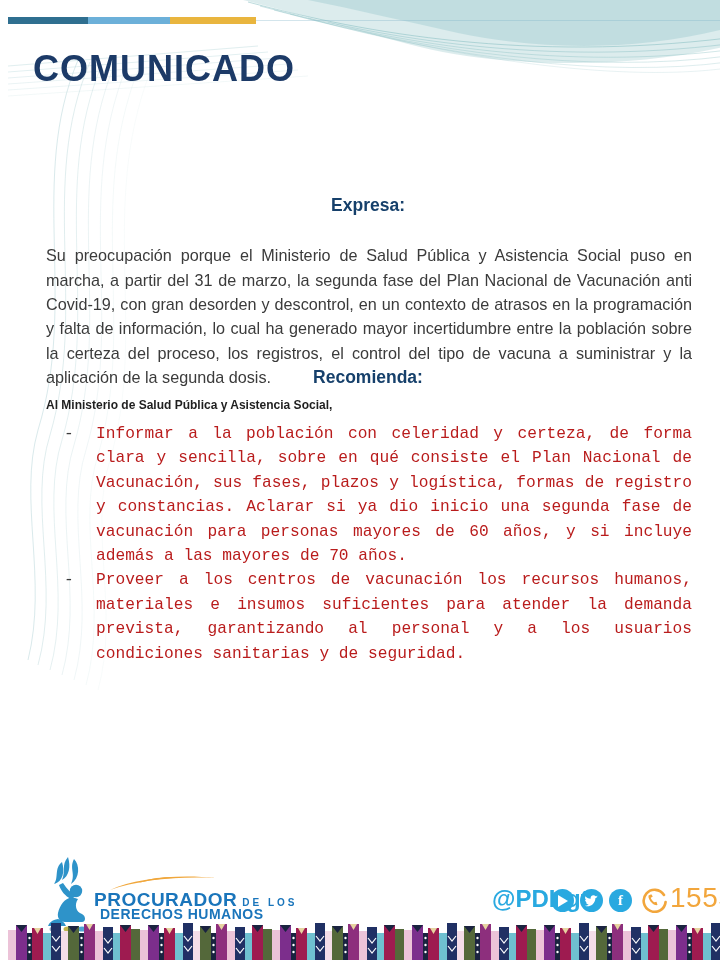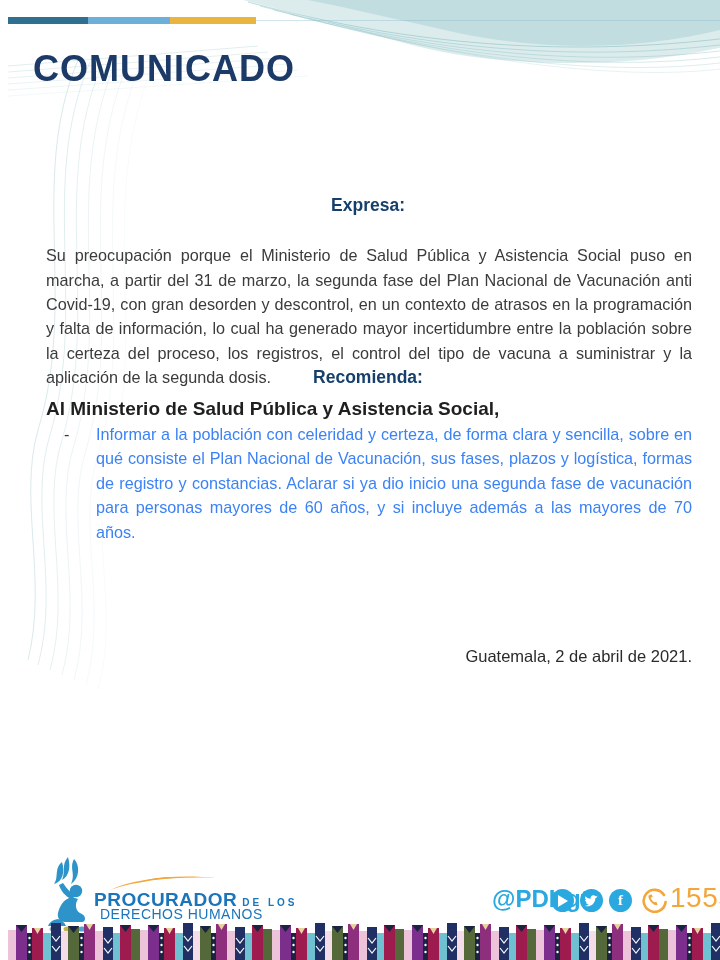--- a/index.html
+++ b/index.html
@@ -21,35 +21,35 @@
 
   .sec-heading{position:absolute;left:0;width:720px;text-align:center;
     font-size:17.5px;font-weight:bold;color:#16406b;}
   .h-expresa{top:195px;}
   .h-recomienda{top:367px;}
 
   .body-par{position:absolute;top:227px;left:38px;width:646px;text-align:justify;
     font-size:16.2px;line-height:24.4px;color:#3b3b3b;}
 
   .addressee{position:absolute;top:398px;left:38px;width:646px;
-    font-size:19px;font-weight:bold;color:#1f1f1f;}
+    font-size:12px;font-weight:bold;color:#1f1f1f;}
 
   .rec-list{position:absolute;top:422px;left:38px;width:646px;margin:0;padding:0;list-style:none;}
   .rec-list li{position:relative;padding-left:50px;text-align:justify;
-    font-size:16.2px;line-height:24.4px;color:#3b82f6;}
+    font-size:16.2px;line-height:24.4px;color:#b91c1c;font-family:Liberation Mono, monospace;}
   .rec-list li::before{content:"-";position:absolute;left:18px;top:0;color:#3b3b3b;}
 
   .dateline{position:absolute;top:647px;right:36px;font-size:16.5px;color:#2b2b2b;}
 
   .logo-figure{position:absolute;left:30px;top:856px;width:66px;height:76px;}
   .logo-swoosh{position:absolute;left:100px;top:874px;width:110px;height:18px;}
   .logo-line1{position:absolute;left:86px;top:889px;color:#1a75bb;white-space:nowrap;}
   .logo-line1 .big{font-size:19px;font-weight:bold;letter-spacing:.5px;}
   .logo-line1 .small{font-size:10px;font-weight:bold;letter-spacing:3px;margin-left:5px;}
-  .logo-line2{position:absolute;left:92px;top:906px;font-size:14px;font-weight:normal;
+  .logo-line2{position:absolute;left:92px;top:906px;font-size:14px;font-weight:bold;
     color:#1a75bb;letter-spacing:.5px;white-space:nowrap;}
 
   .social-handle{position:absolute;left:484px;top:885px;font-size:24px;font-weight:bold;color:#29a9e0;}
   .soc-circle{position:absolute;top:889px;width:23px;height:23px;border-radius:50%;
     background:#29a9e0;display:flex;align-items:center;justify-content:center;}
   .soc-yt{left:543px;} .soc-tw{left:572px;} .soc-fb{left:601px;}
   .soc-circle svg{display:block;}
   .fb-f{color:#ffffff;font-size:15px;font-weight:bold;font-family:"Liberation Serif",serif;}
   .phone-icon{position:absolute;left:632px;top:886px;width:27px;height:27px;}
   .phone-number{position:absolute;left:662px;top:882px;font-size:28px;color:#f2a63c;letter-spacing:.5px;}
@@ -106,23 +106,23 @@
     <h1 class="doc-title">COMUNICADO</h1>
 
 
     <div class="sec-heading h-expresa">Expresa:</div>
     <p class="body-par">Su preocupación porque el Ministerio de Salud Pública y Asistencia Social puso en marcha, a partir del 31 de marzo, la segunda fase del Plan Nacional de Vacunación anti Covid-19, con gran desorden y descontrol, en un contexto de atrasos en la programación y falta de información, lo cual ha generado mayor incertidumbre entre la población sobre la certeza del proceso, los registros, el control del tipo de vacuna a suministrar y la aplicación de la segunda dosis.</p>
 
     <div class="sec-heading h-recomienda">Recomienda:</div>
     <div class="addressee">Al Ministerio de Salud Pública y Asistencia Social,</div>
     <ul class="rec-list">
       <li>Informar a la población con celeridad y certeza, de forma clara y sencilla, sobre en qué consiste el Plan Nacional de Vacunación, sus fases, plazos y logística, formas de registro y constancias. Aclarar si ya dio inicio una segunda fase de vacunación para personas mayores de 60 años, y si incluye además a las mayores de 70 años.</li>
+      <li>Proveer a los centros de vacunación los recursos humanos, materiales e insumos suficientes para atender la demanda prevista, garantizando al personal y a los usuarios condiciones sanitarias y de seguridad.</li>
     </ul>
 
-    <div class="dateline">Guatemala, 2 de abril de 2021.</div>
 
     <svg class="logo-figure" viewBox="0 0 66 76">
       <g fill="#2e93c9">
         <path d="M30,1 C23,9 28,15 24,24 C31,20 33,11 30,1 Z"></path>
         <path d="M36,3 C31,13 38,17 33,28 C42,22 42,9 36,3 Z"></path>
         <path d="M24,6 C16,12 21,22 16,28 C25,26 27,15 24,6 Z"></path>
         <circle cx="38" cy="35" r="6.2"></circle>
         <path d="M34,41 C26,43 22,49 20,57 C19,62 22,66 27,66 L44,66 C48,66 48,60 44,58 C38,56 36,49 40,43 Z"></path>
         <path d="M33,43 C27,40 23,35 21,29 L25,27 C29,33 33,37 38,40 Z"></path>
         <path d="M20,63 C14,64 11,67 10,70 L28,70 C26,66 24,64 20,63 Z"></path>

